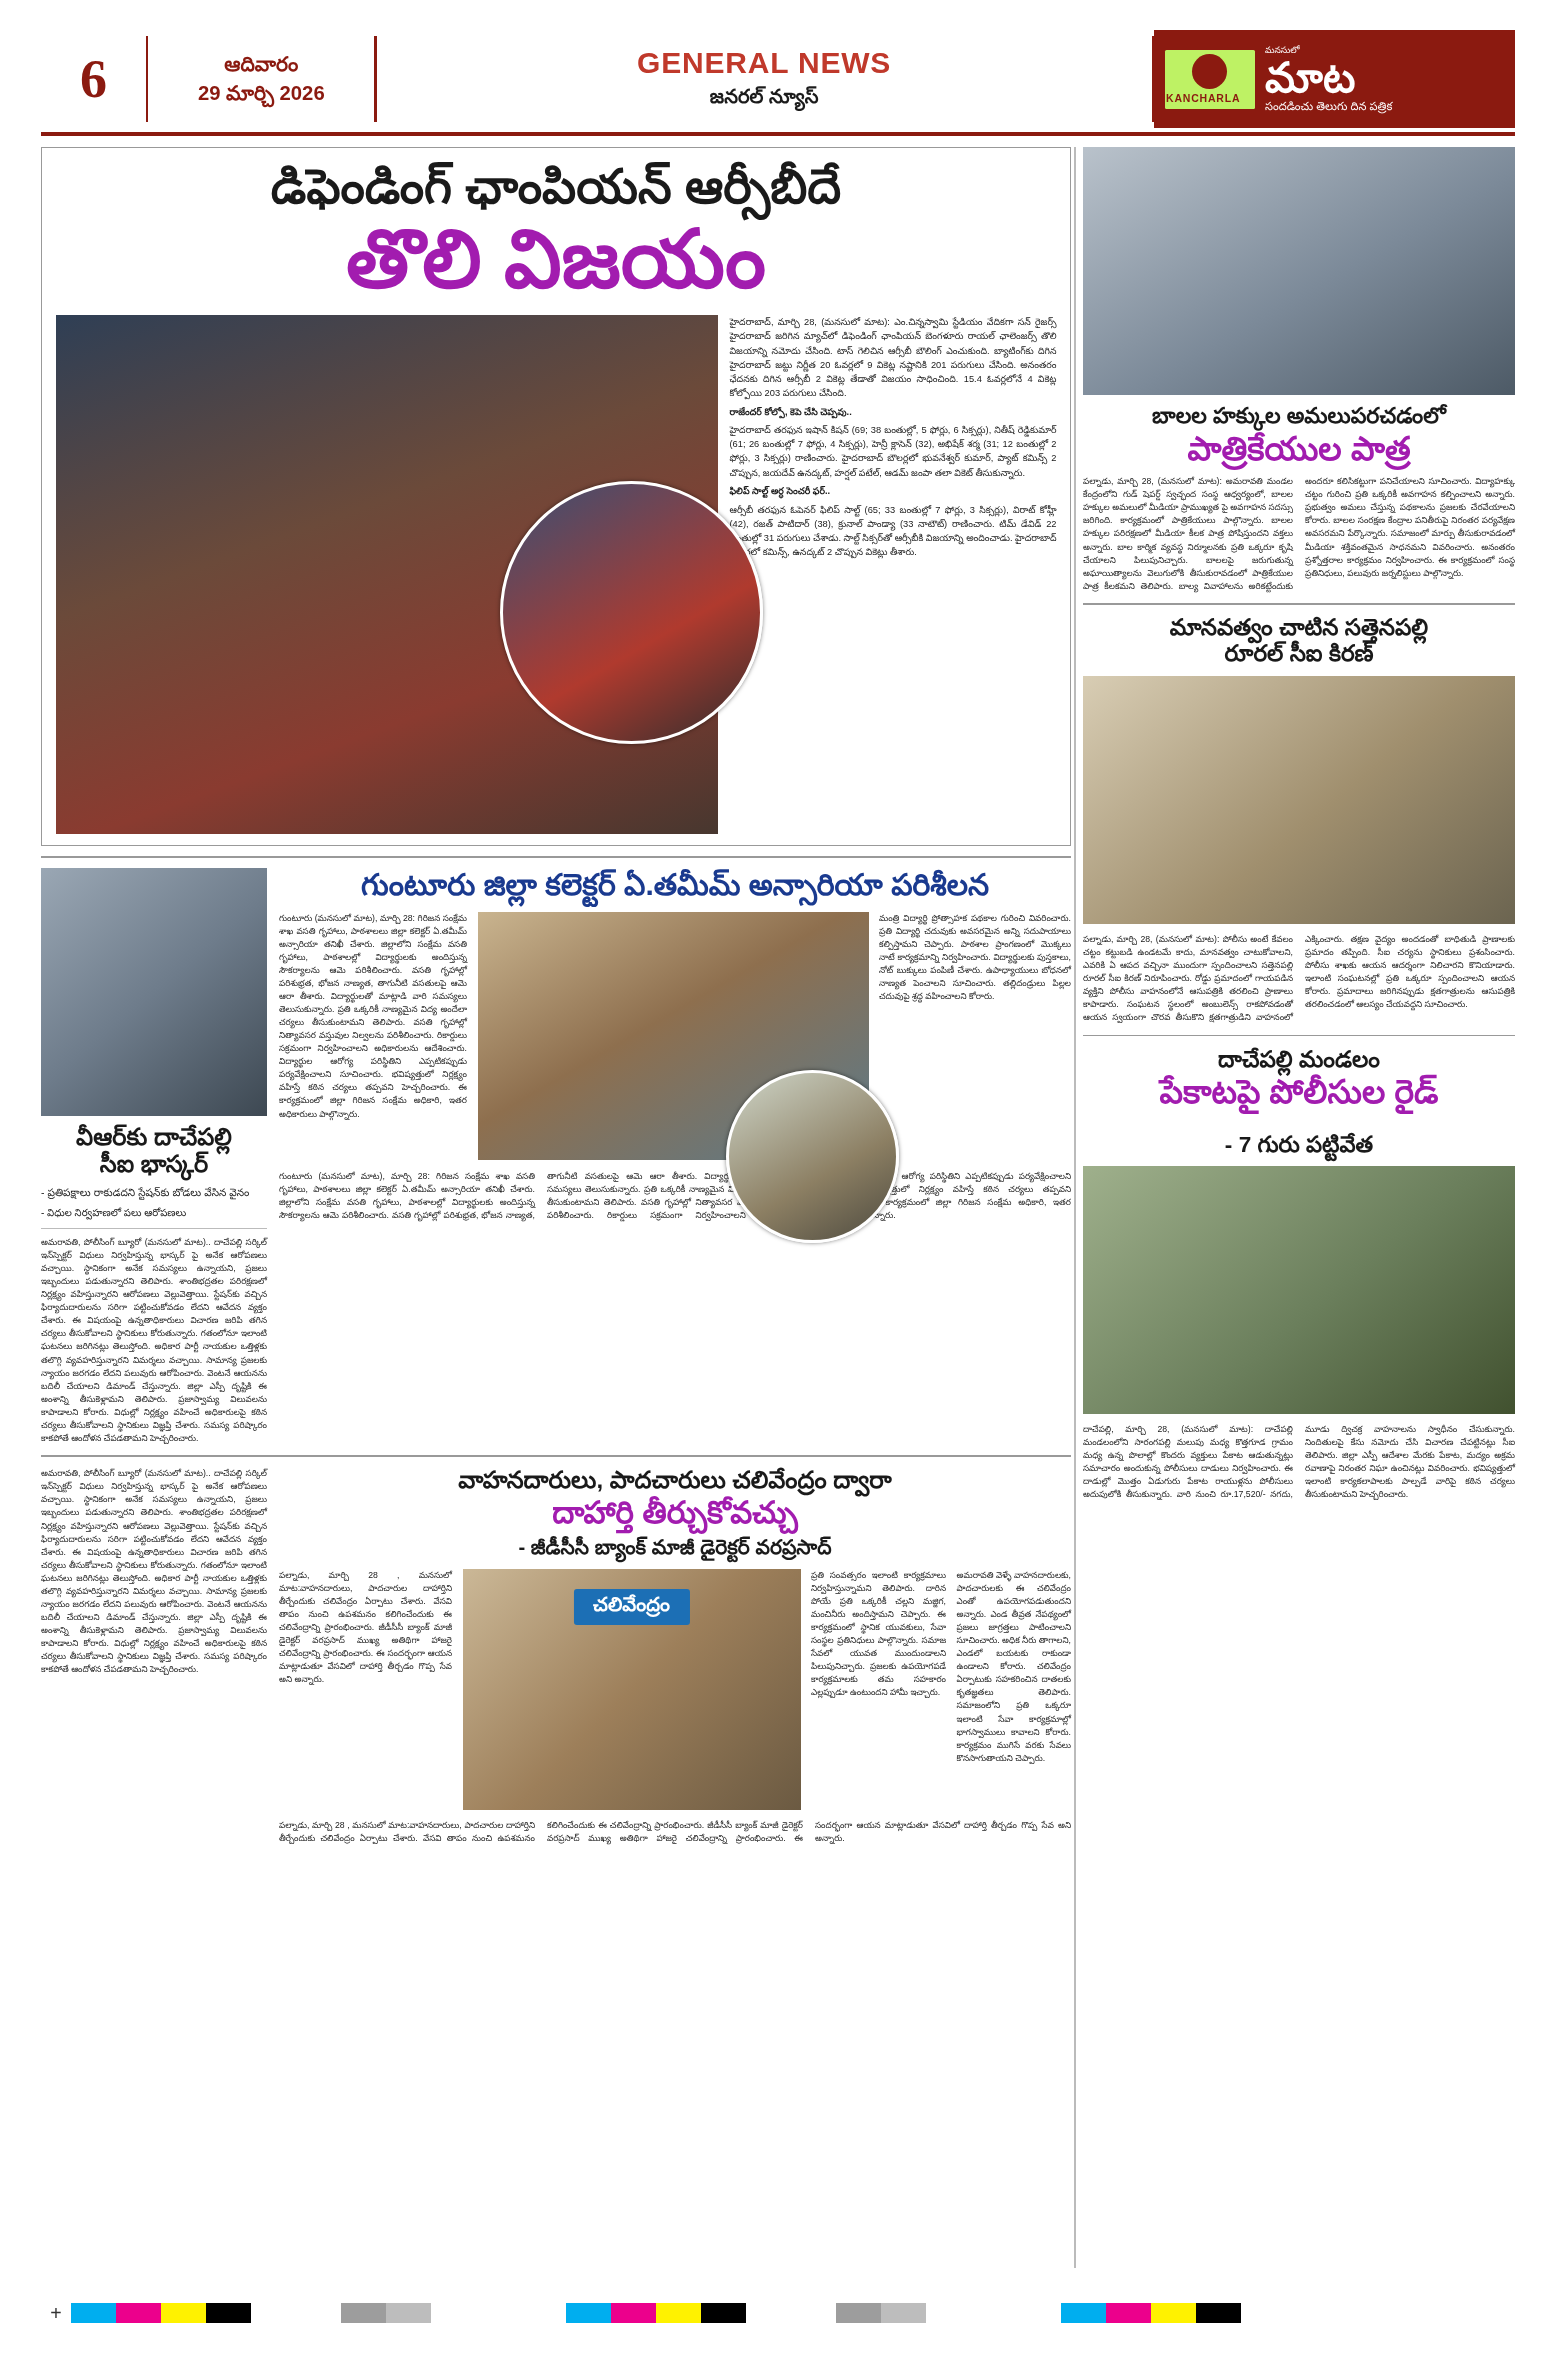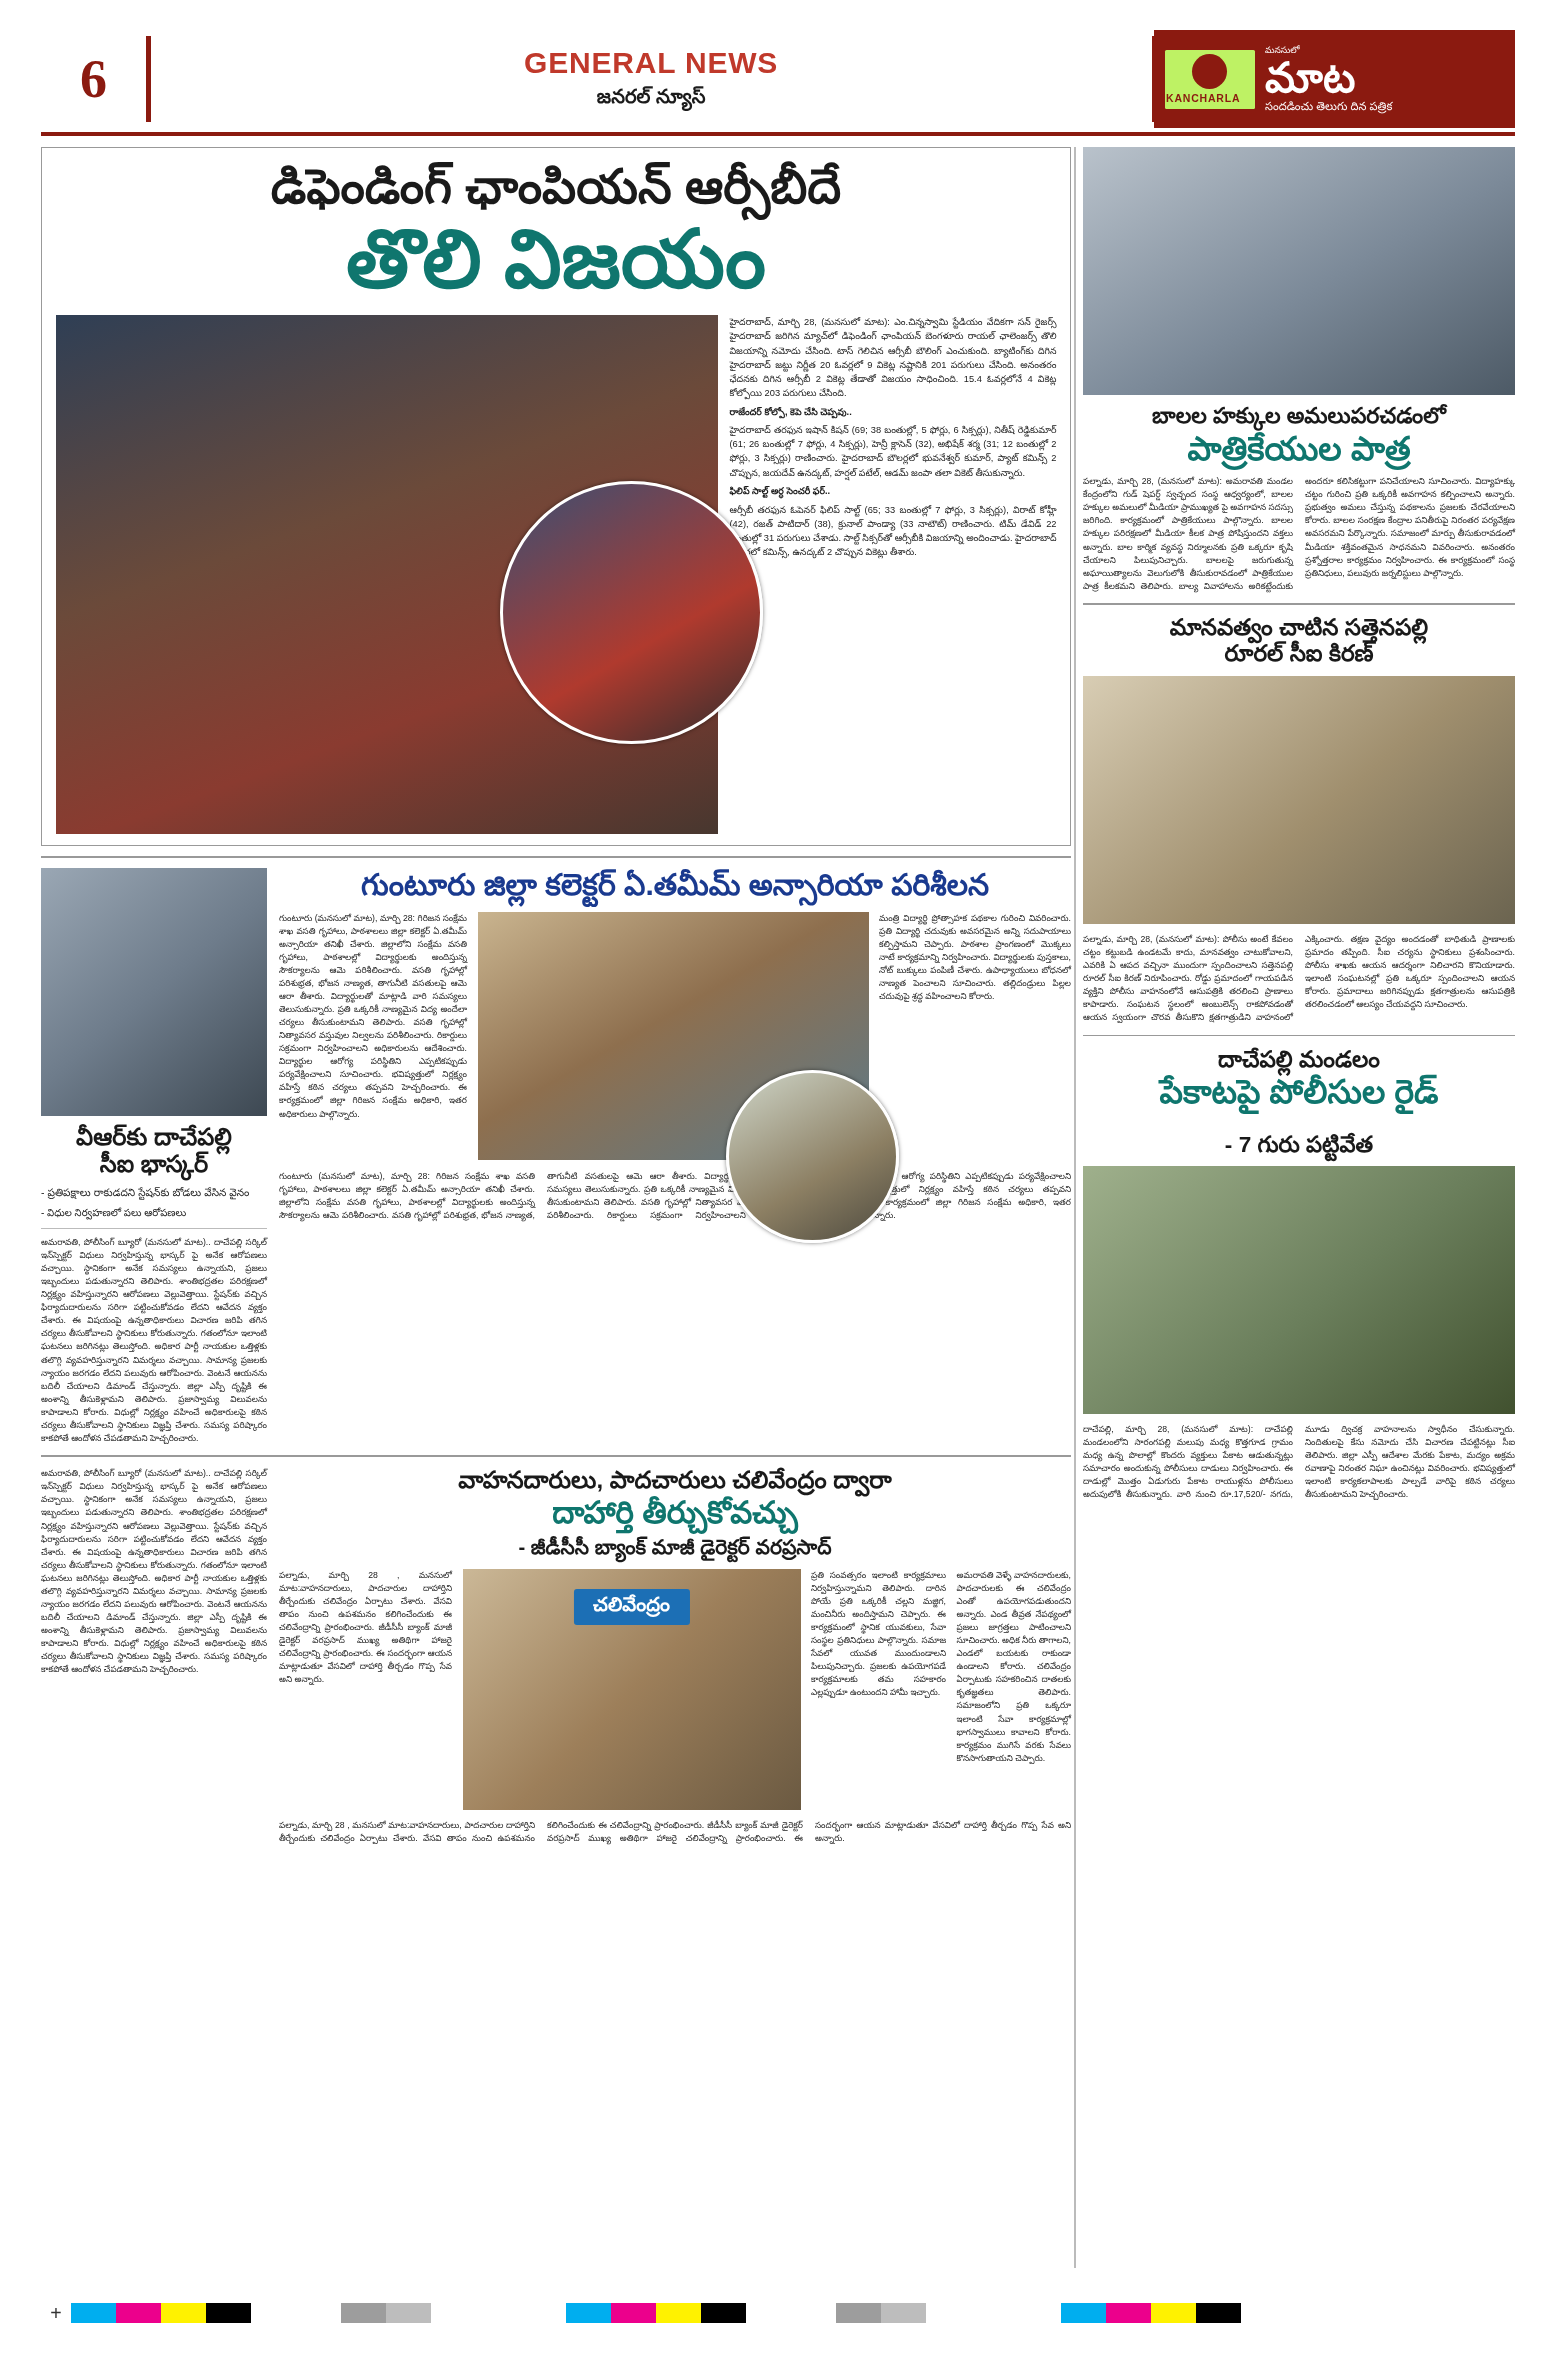--- a/index.html
+++ b/index.html
@@ -55,21 +55,21 @@
   .left-col { position:absolute; left:41px; top:147px; width:1030px; }
   .right-col { position:absolute; left:1083px; top:147px; width:432px; }
   .vsep { position:absolute; left:1074px; top:147px; width:1.5px; height:2121px; background:#bbb; }
 
   .box { border:1.5px solid #999; padding:9px; background:#fff; }
 
   
   .hl-black {
     color:#1a1a1a; font-weight:bold; text-align:center; line-height:1.12;
   }
-  .hl-red { color:#0f766e; font-weight:bold; text-align:center; line-height:1.05; }
+  .hl-red { color:#a21caf; font-weight:bold; text-align:center; line-height:1.05; }
   .hl-blue { color:#1a3a8f; font-weight:bold; text-align:center; line-height:1.15; }
 
   .photo {
     background:#6f7e8c; position:relative; overflow:hidden;
   }
   .photo.p1 { background: linear-gradient(160deg,#2f3f55 0%,#6b4a3a 40%,#8a3b30 70%,#47372f 100%); }
   .photo.p2 { background: linear-gradient(150deg,#c9b48f 0%,#8e6f4e 45%,#5a7a8c 100%); }
   .photo.p3 { background: linear-gradient(140deg,#9aa7b4 0%,#6e7c8b 50%,#3d4852 100%); }
   .photo.p4 { background: linear-gradient(150deg,#b9c2cb 0%,#7c8a99 55%,#4d5a66 100%); }
   .photo.p6 { background: linear-gradient(135deg,#cbb897 0%,#9d7f5a 50%,#6b5a42 100%); }
@@ -99,20 +99,24 @@
   .swatch { height:19.6px; }
 </style>
 </head>
 <body>
 
 <div class="page">
 
   <div class="masthead">
     <div class="mh-page-no">6</div>
     <div class="mh-rule"></div>
+    <div class="mh-date">
+      <div>ఆదివారం</div>
+      <div>29 మార్చి 2026</div>
+    </div>
     <div class="mh-rule"></div>
     <div class="mh-section">
       <div class="en">GENERAL NEWS</div>
       <div class="te">జనరల్ న్యూస్</div>
     </div>
     <div class="mh-rule"></div>
     <div class="mh-logo">
       <div class="lgbox">
         <div class="face"></div>
         <div class="nm">KANCHARLA</div>

